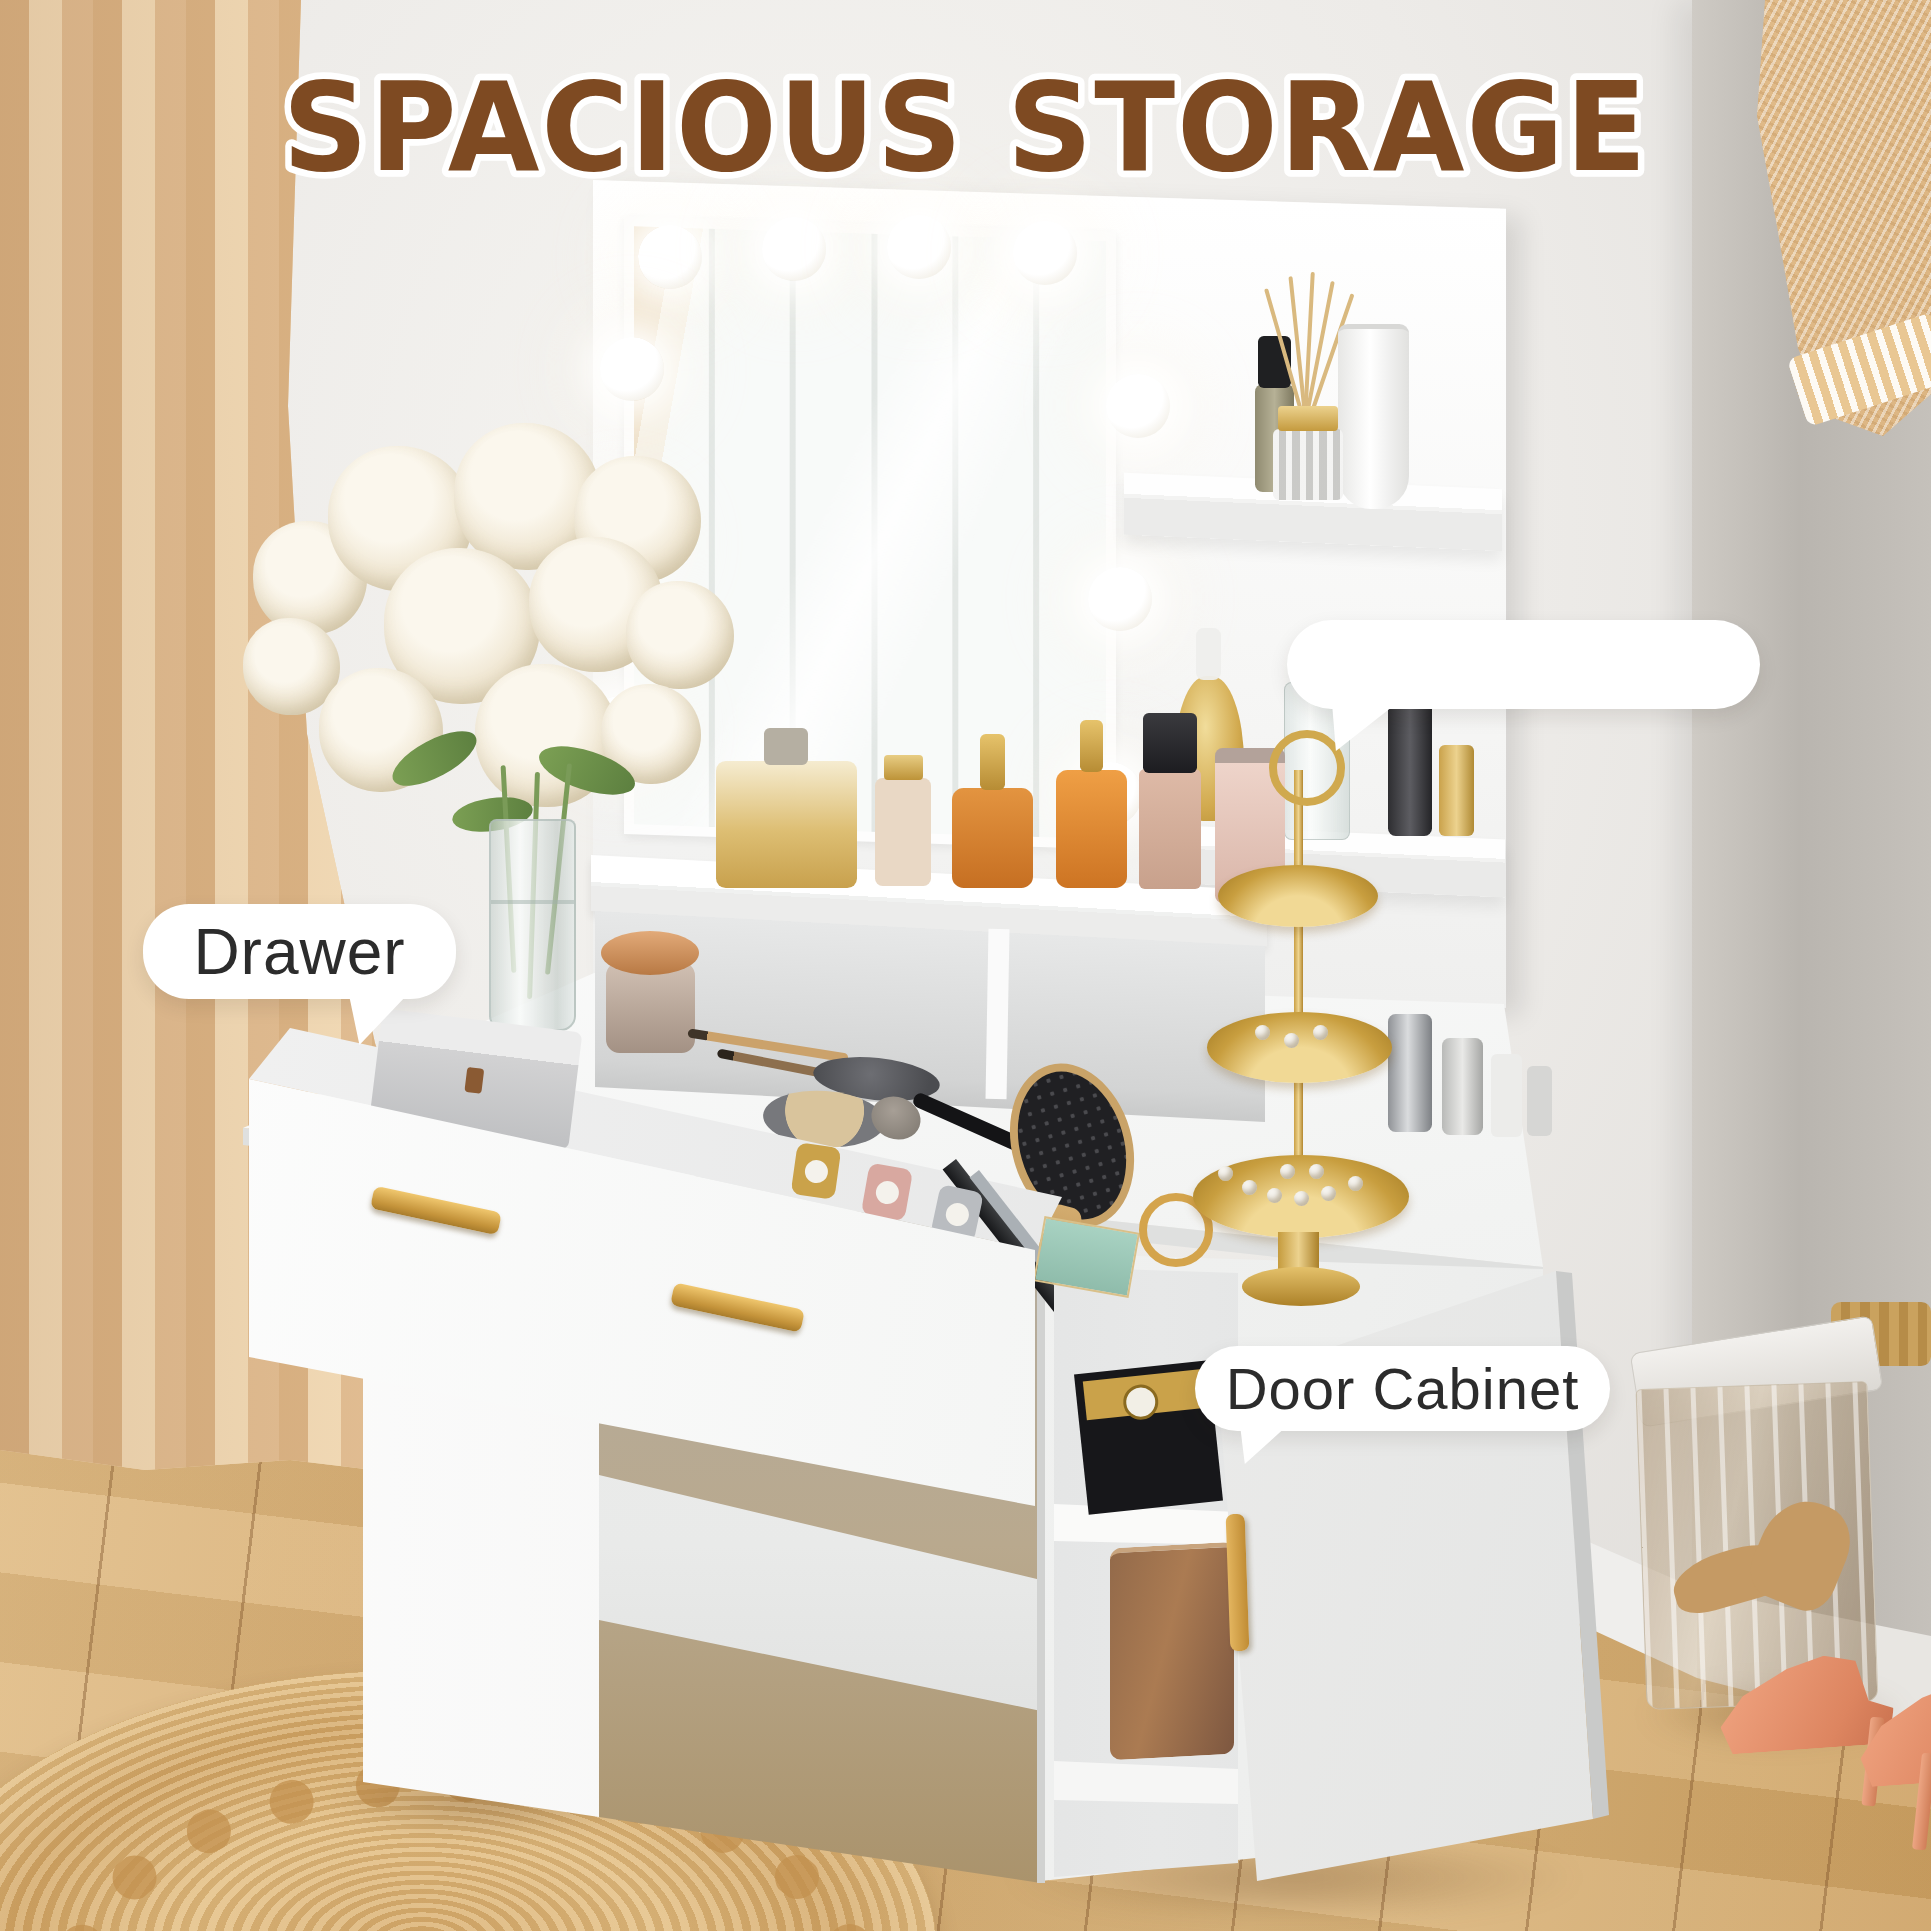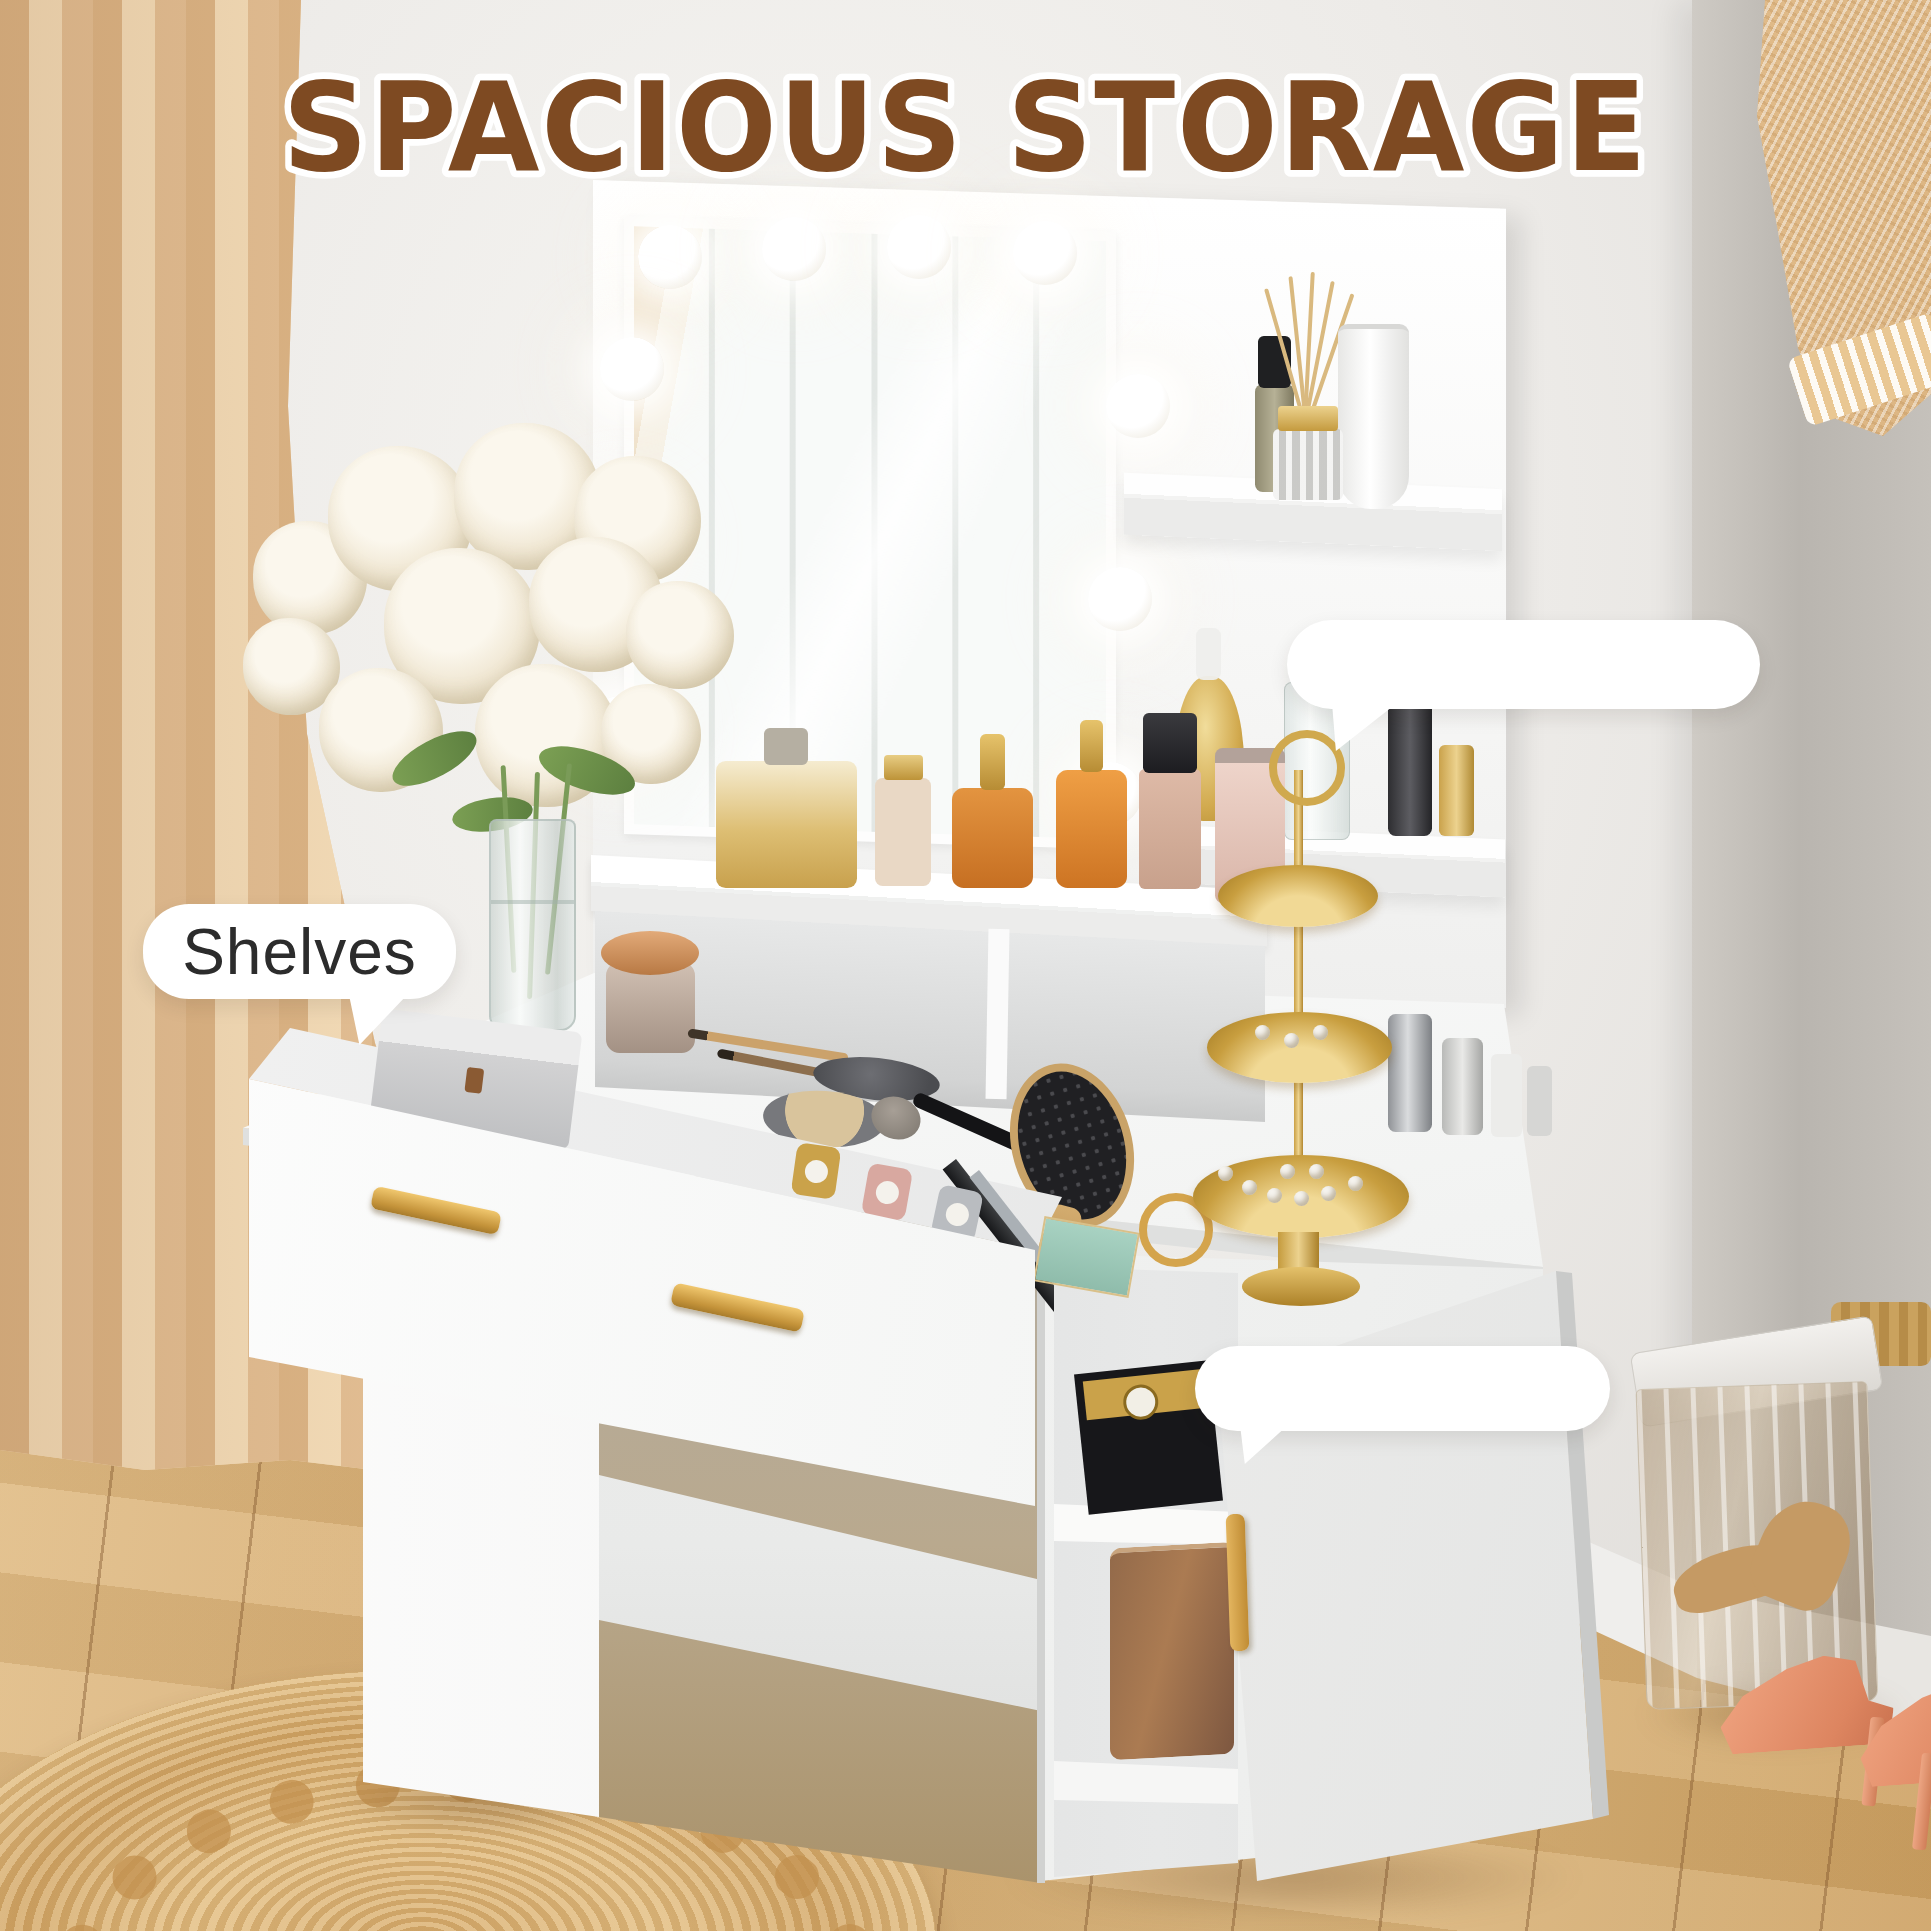--- a/index.html
+++ b/index.html
@@ -464,24 +464,25 @@
   <div class="abs heel hl2">
     <div class="heel-body"></div>
     <div class="heel-pin"></div>
   </div>
 
   <svg class="abs title-svg" viewBox="0 0 2000 190">
     <text x="1000" y="148" text-anchor="middle" textLength="1418" lengthAdjust="spacingAndGlyphs" font-family="DejaVu Sans, Liberation Sans, sans-serif" font-weight="800" font-size="128" fill="#7e4a22" stroke="#ffffff" stroke-width="14" paint-order="stroke" stroke-linejoin="round" letter-spacing="2">SPACIOUS STORAGE</text>
   </svg>
 
   <div class="abs bubble bubble-drawer">
-    <span>Shelves</span>
+    <span>Drawer</span>
     <div class="tail"></div>
   </div>
   <div class="abs bubble bubble-shelves">
     <div class="tail"></div>
   </div>
   <div class="abs bubble bubble-cabinet">
+    <span>Door Cabinet</span>
     <div class="tail"></div>
   </div>
 
 </div>
 
 
 </body></html>

